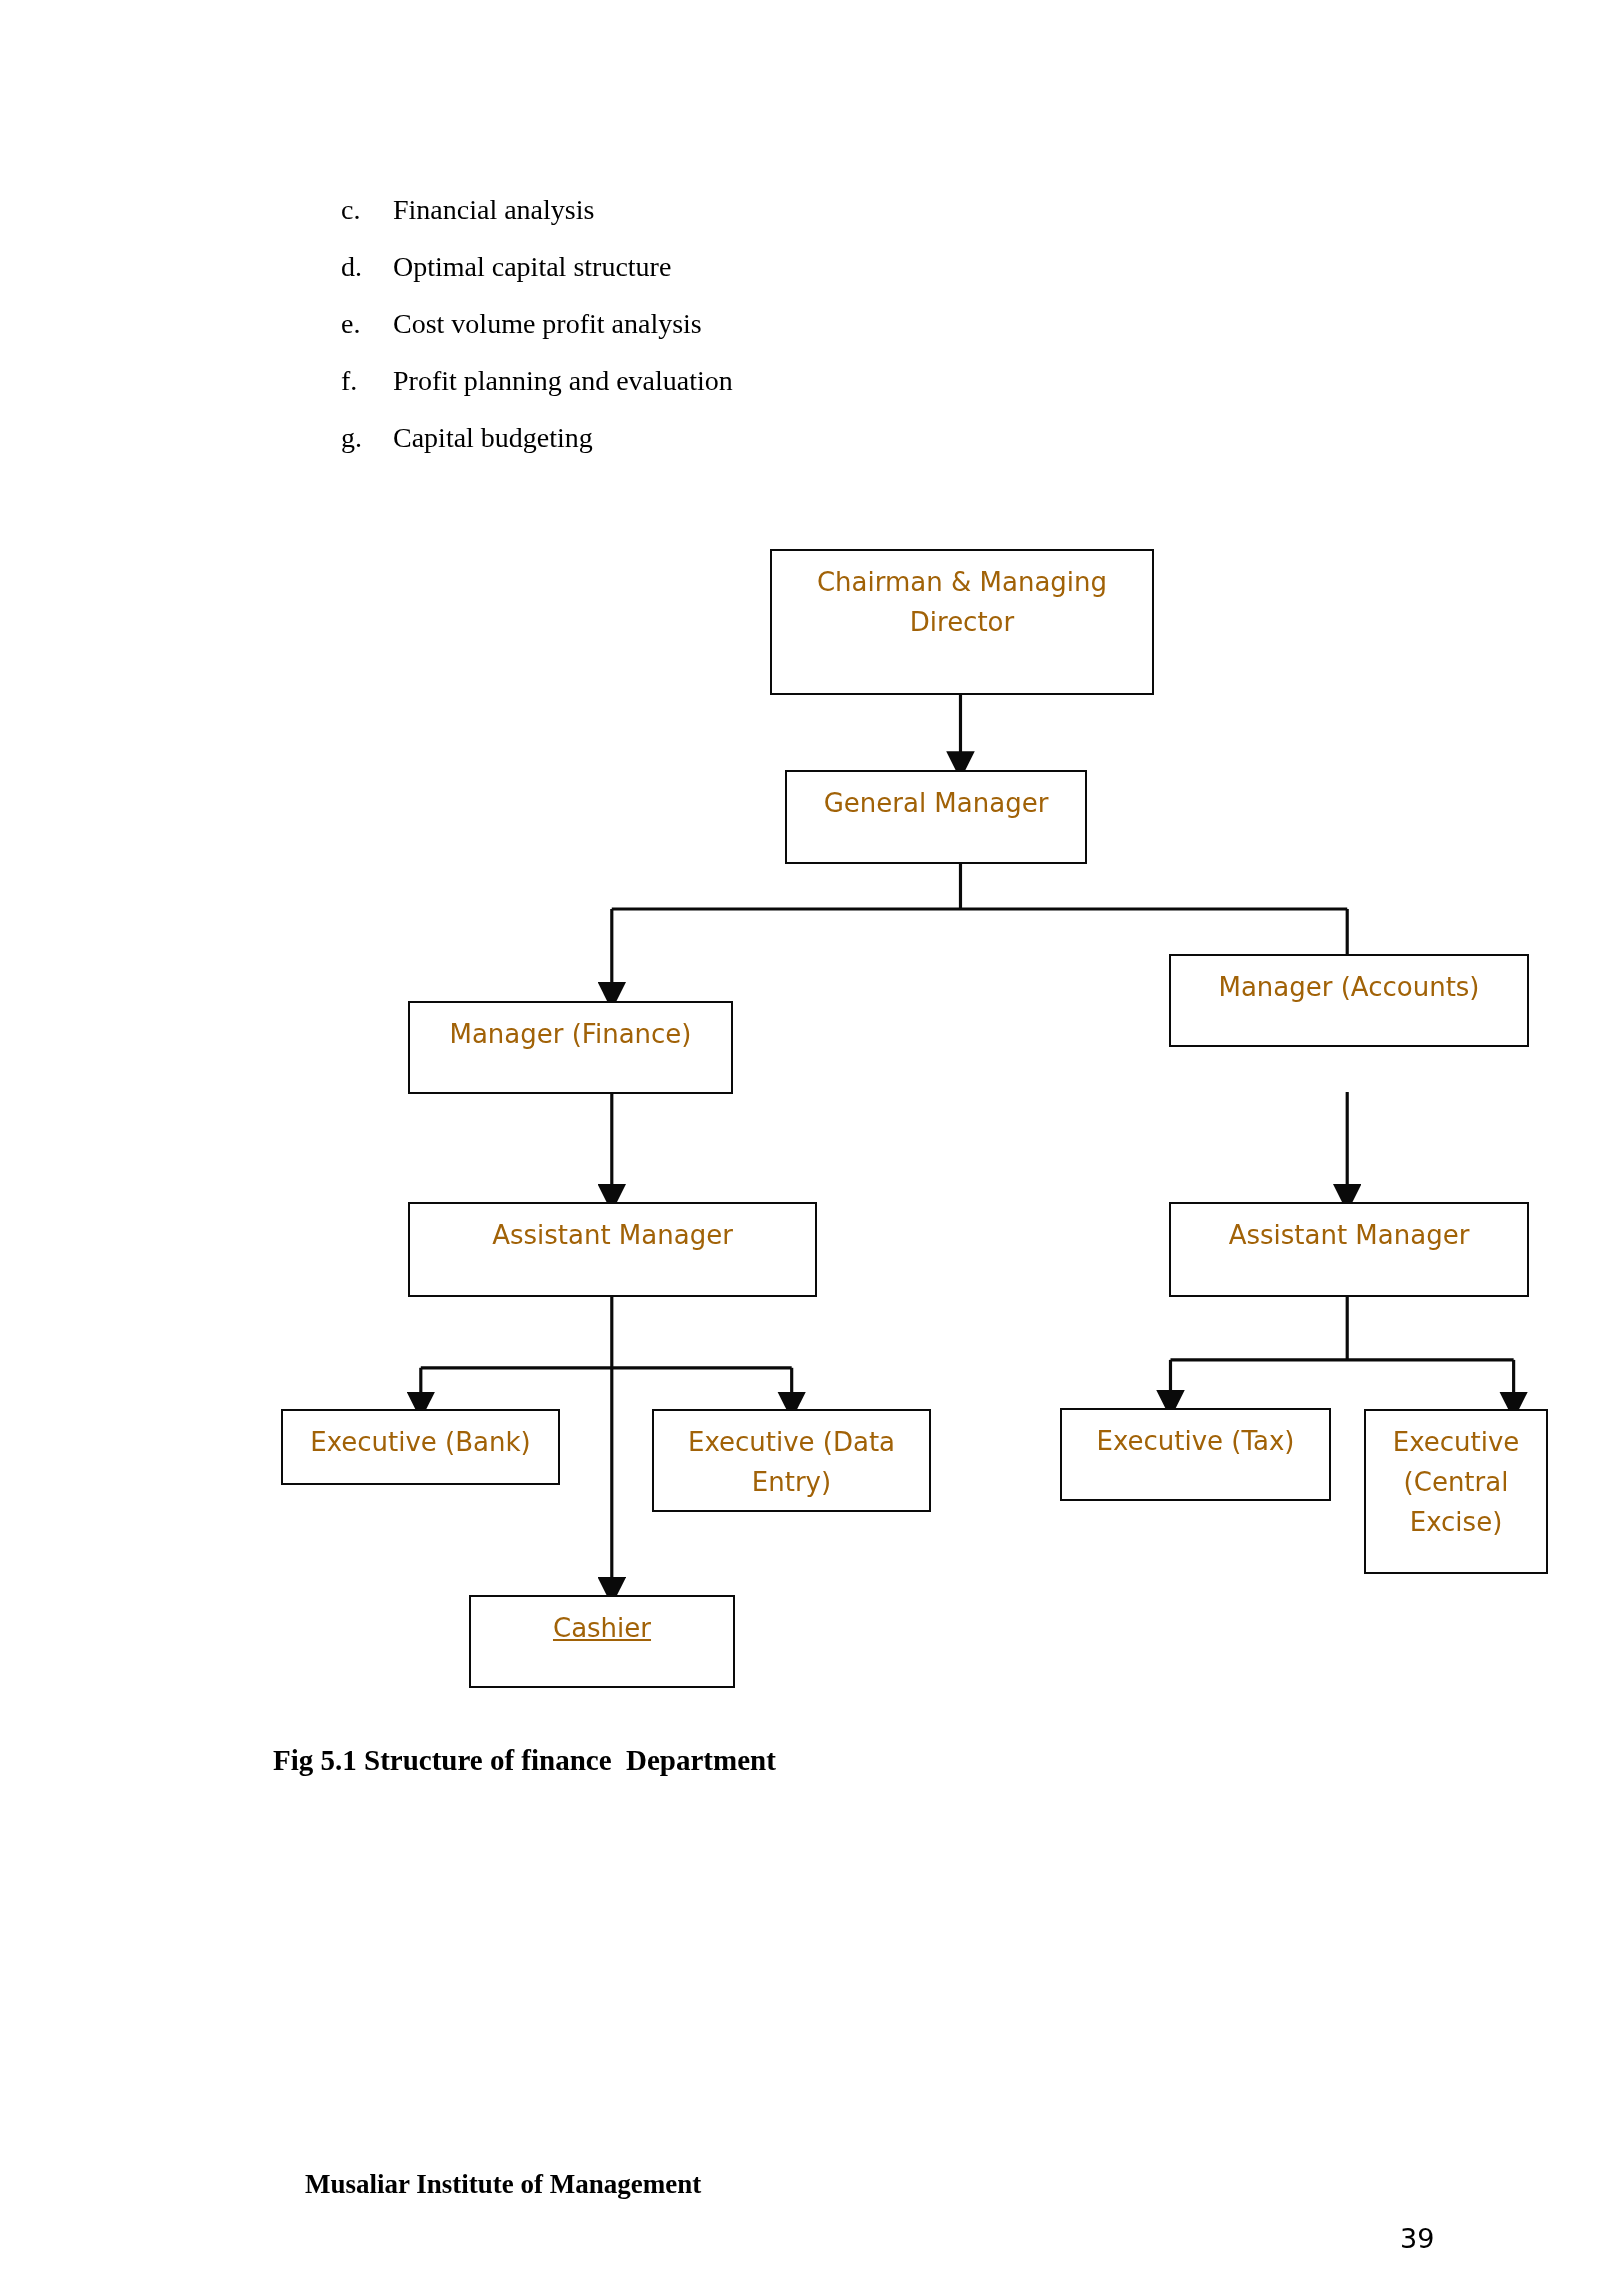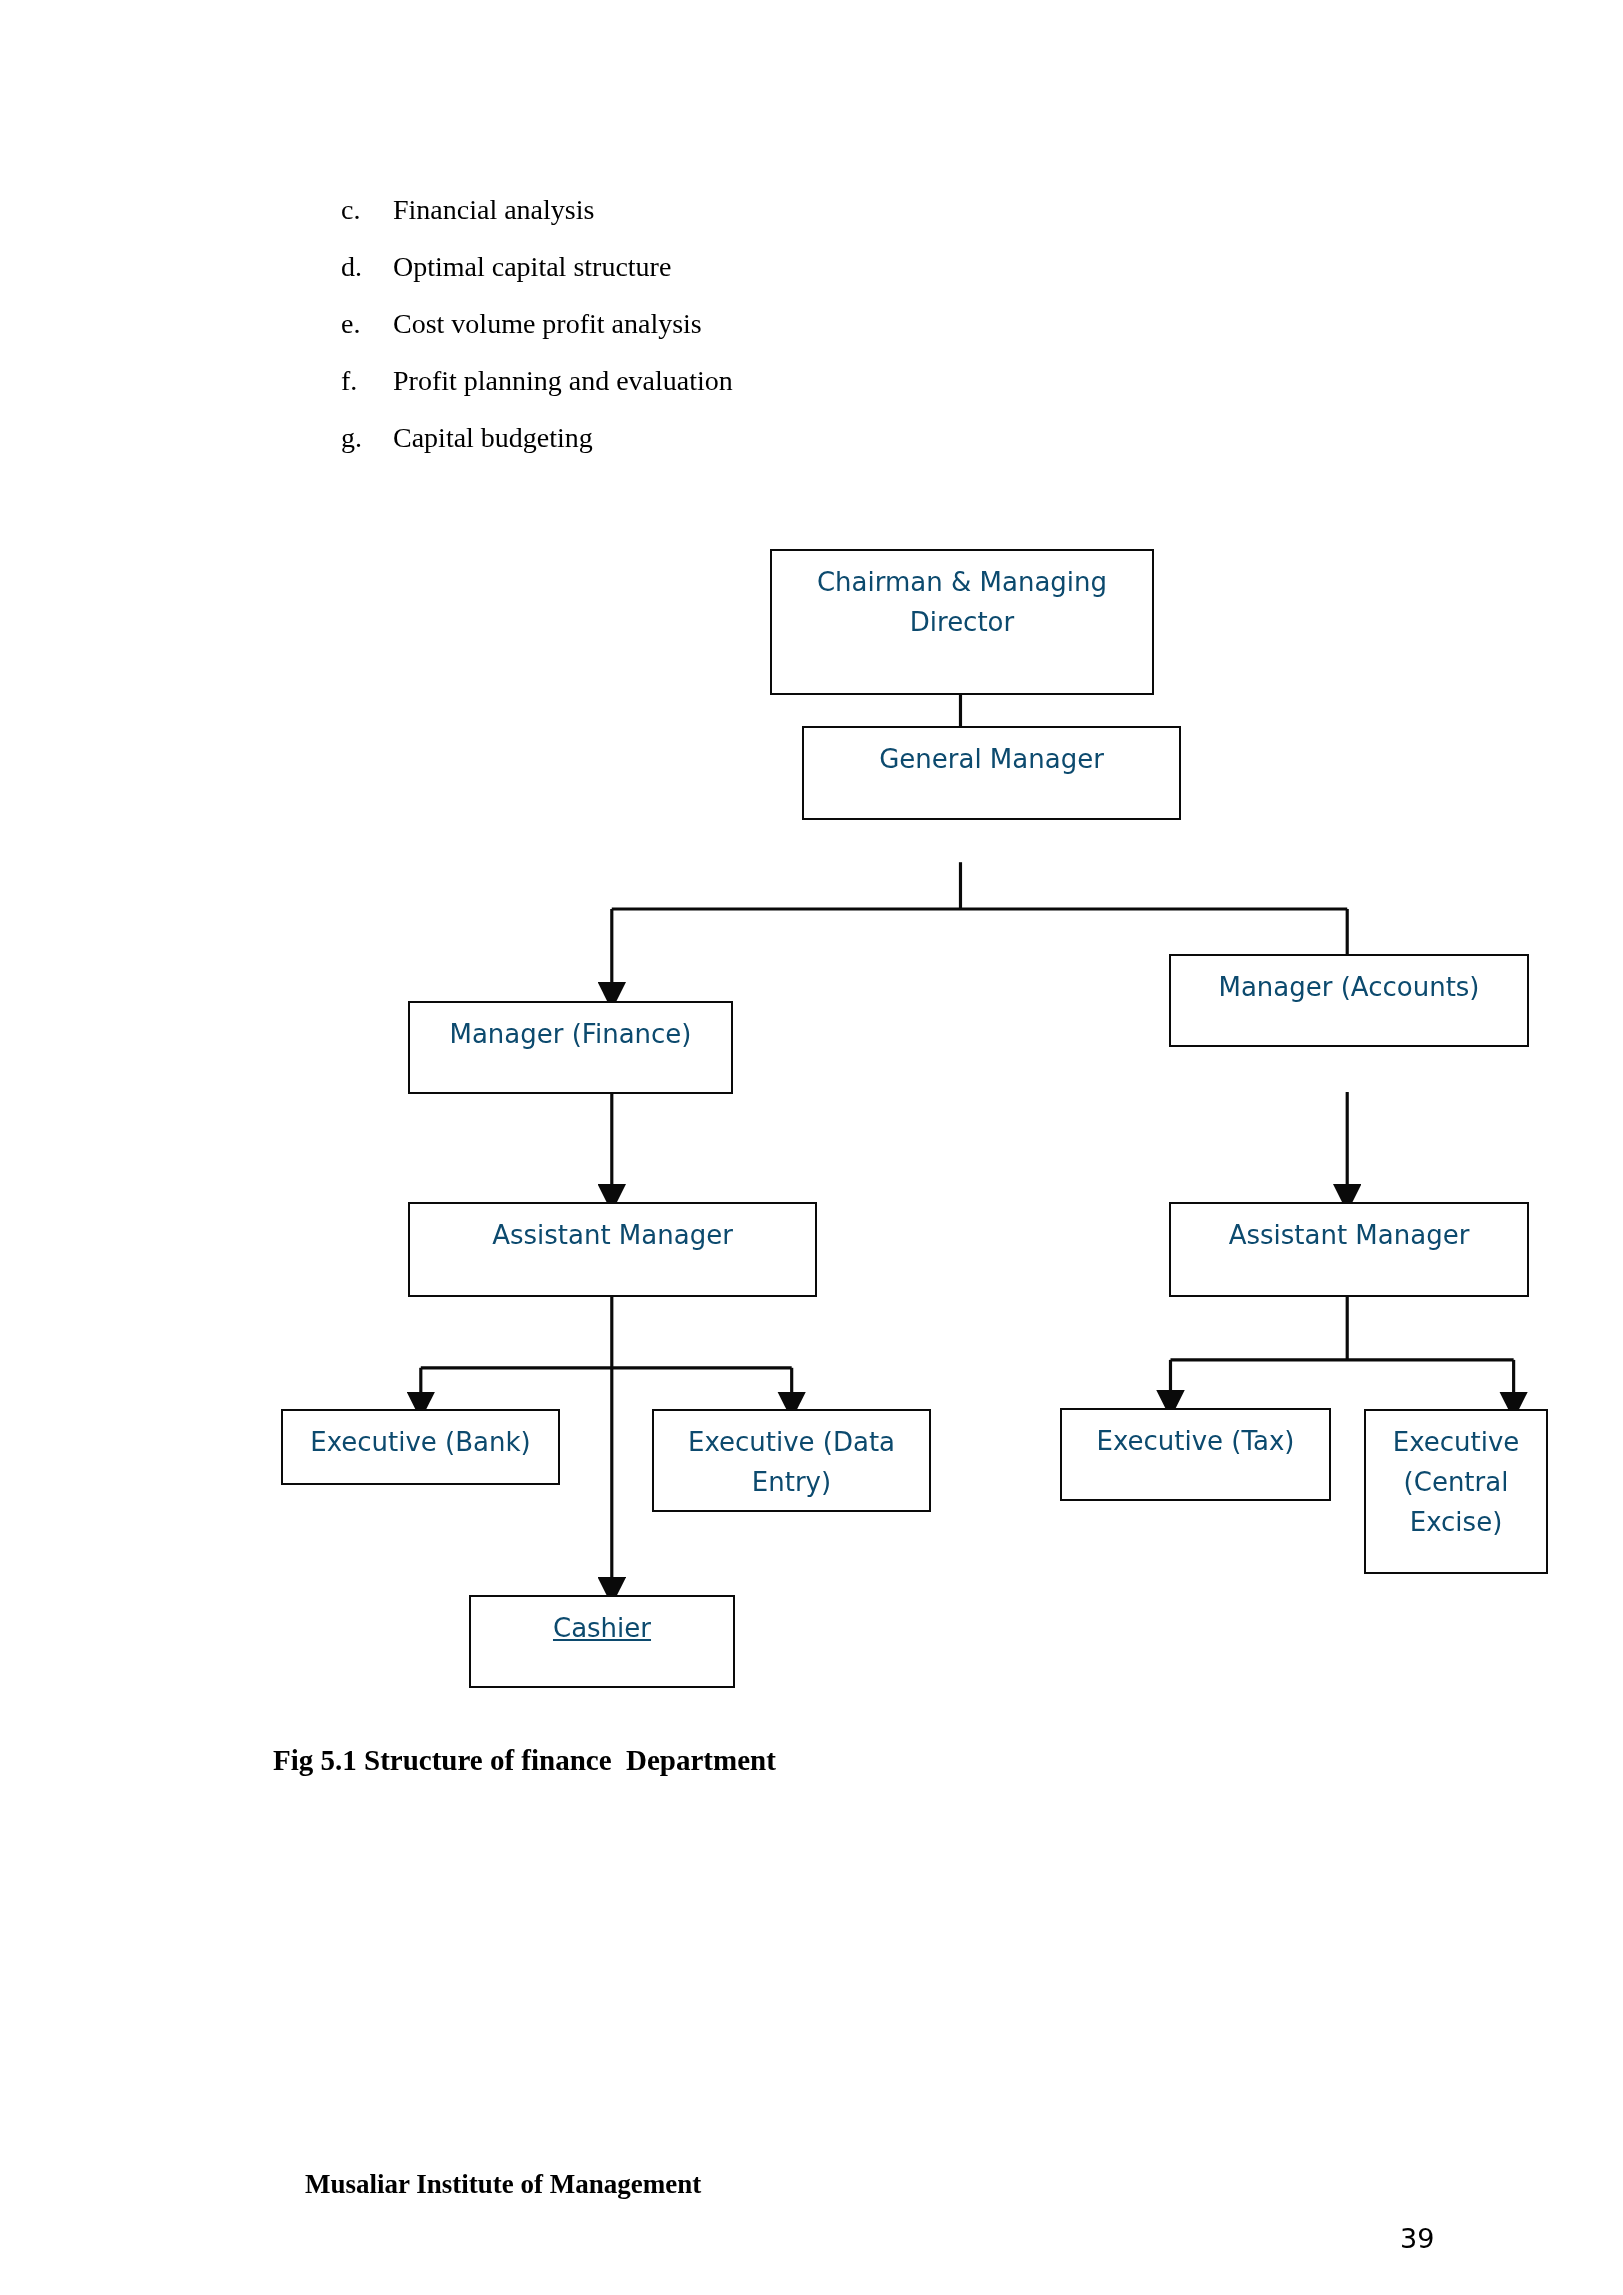--- a/index.html
+++ b/index.html
@@ -56,21 +56,21 @@
   }
 
   .node-box {
     position: absolute;
     box-sizing: border-box;
     border: 2.4px solid #0a0a0a;
     background: #ffffff;
     font-family: "DejaVu Sans", "Liberation Sans", sans-serif;
     font-size: 26px;
     line-height: 40px;
-    color: #0c4a6e;
+    color: #a16207;
     text-align: center;
     padding-top: 11px;
     white-space: pre-line;
   }
 
   
   .caption {
     position: absolute;
     left: 273px;
     top: 1744px;
@@ -150,21 +150,21 @@
     <line x1="1477" y1="1716" x2="1910" y2="1716"></line>
     <line x1="1477" y1="1716" x2="1477" y2="1758" marker-end="url(#arrow)"></line>
     <line x1="1910" y1="1716" x2="1910" y2="1760" marker-end="url(#arrow)"></line>
   </g>
 </svg>
 </div>
 
 <div class="node-box" style="left:770px; top:549px; width:384px; height:146px;">Chairman &amp; Managing
 Director</div>
 
-<div class="node-box" style="left:785px; top:726px; width:379px; height:94px;margin-left:17px;">General Manager</div>
+<div class="node-box" style="left:785px; top:770px; width:302px; height:94px;">General Manager</div>
 
 <div class="node-box" style="left:408px; top:1001px; width:325px; height:93px;">Manager (Finance)</div>
 
 <div class="node-box" style="left:1169px; top:954px; width:360px; height:93px;">Manager (Accounts)</div>
 
 <div class="node-box" style="left:408px; top:1202px; width:409px; height:95px;">Assistant Manager</div>
 
 <div class="node-box" style="left:1169px; top:1202px; width:360px; height:95px;">Assistant Manager</div>
 
 <div class="node-box" style="left:281px; top:1409px; width:279px; height:76px;">Executive (Bank)</div>

